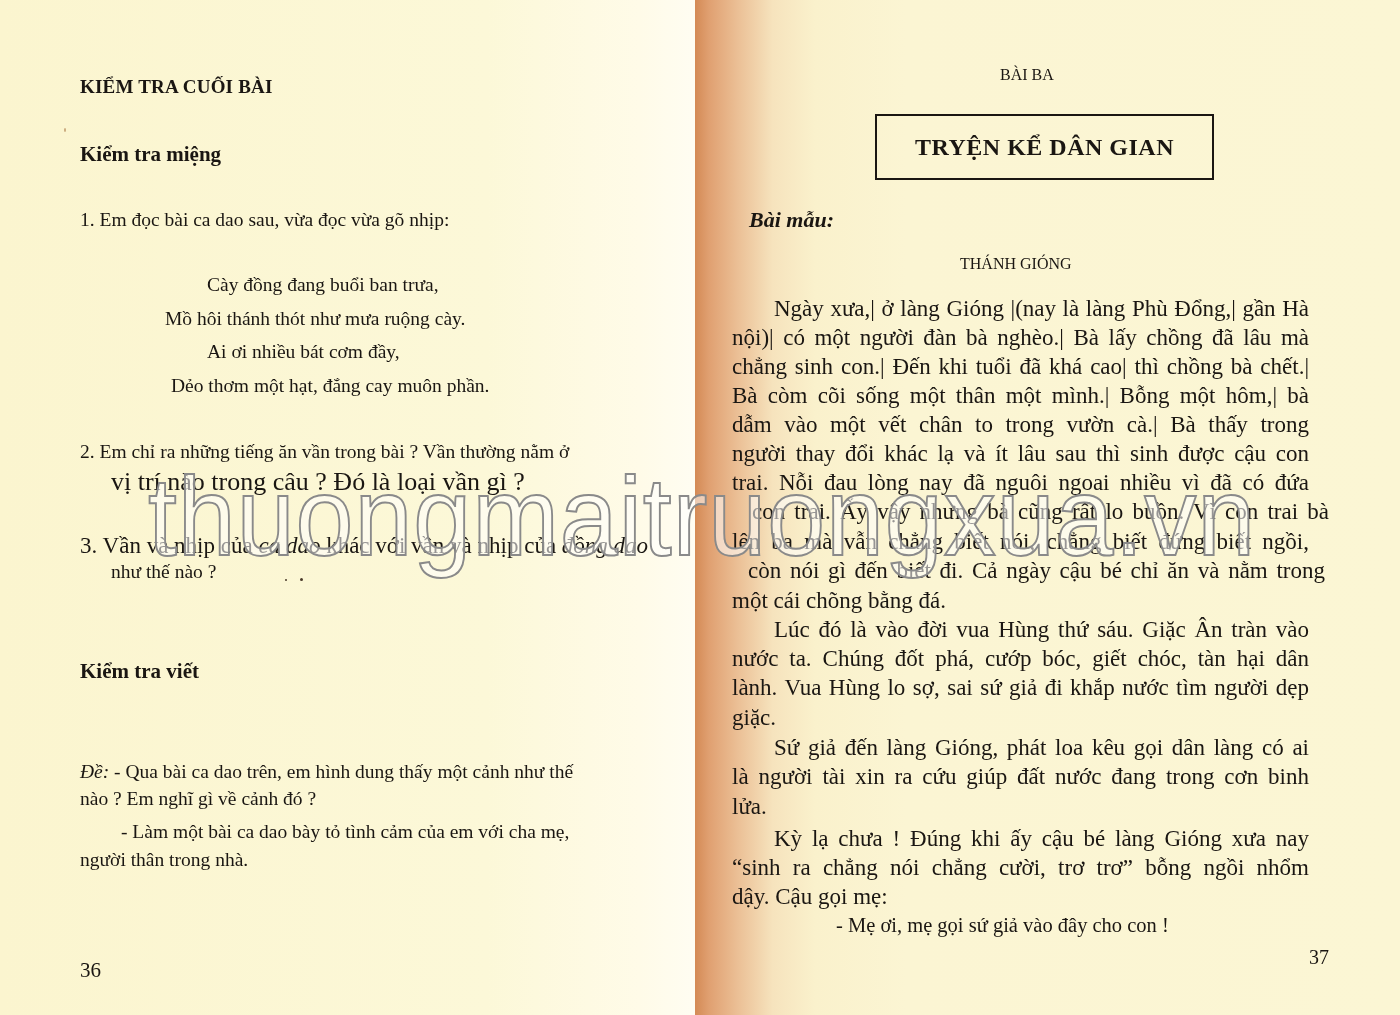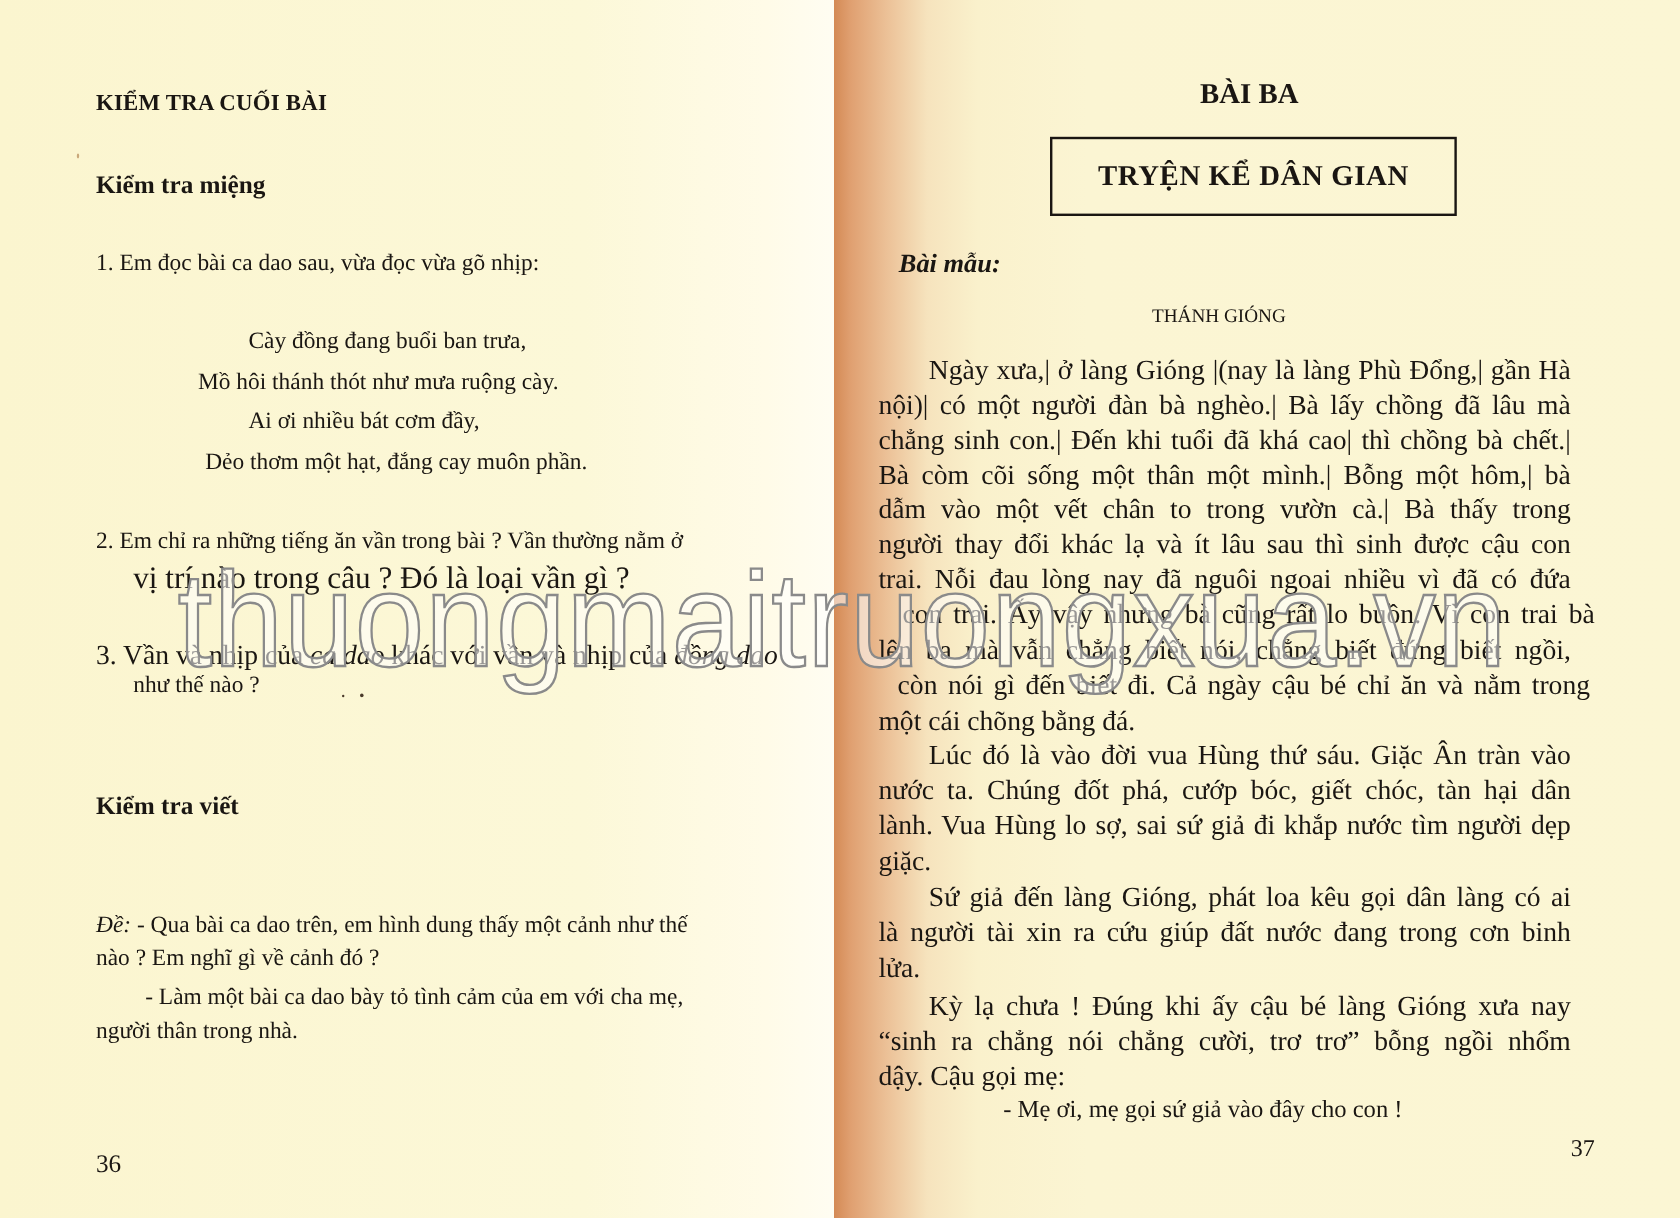--- a/index.html
+++ b/index.html
@@ -37,21 +37,21 @@
     .lp-q3a { left: 80px; top: 533px; font-size: 23px; }
     .lp-q3b { left: 111px; top: 561px; font-size: 19.5px; }
     .lp-sub2 { left: 80px; top: 659px; font-size: 21px; font-weight: bold; }
     .lp-de1 { left: 80px; top: 761px; font-size: 19.5px; }
     .lp-de2 { left: 80px; top: 788px; font-size: 19.5px; }
     .lp-de3 { left: 121px; top: 821px; font-size: 19.5px; }
     .lp-de4 { left: 80px; top: 849px; font-size: 19.5px; }
     .lp-num { left: 80px; top: 958px; font-size: 21px; }
 
     
-    .rp-lesson { left: 1000px; top: 66px; font-size: 24px; font-weight: bold; }
+    .rp-lesson { left: 1000px; top: 66px; font-size: 16px; font-weight: normal; }
     .rp-box {
       position: absolute; left: 875px; top: 114px; width: 339px; height: 66px;
       border: 2px solid #1a1612; box-sizing: border-box;
       display: flex; align-items: center; justify-content: center;
     }
     .rp-box-title { font-size: 24px; font-weight: bold; letter-spacing: 0.5px; }
     .rp-sample { left: 749px; top: 207px; font-size: 22px; font-weight: bold; font-style: italic; }
     .rp-story-title { left: 960px; top: 255px; font-size: 16px; }
     .rp-line {
       position: absolute; left: 732px; width: 577px; font-size: 23px;

